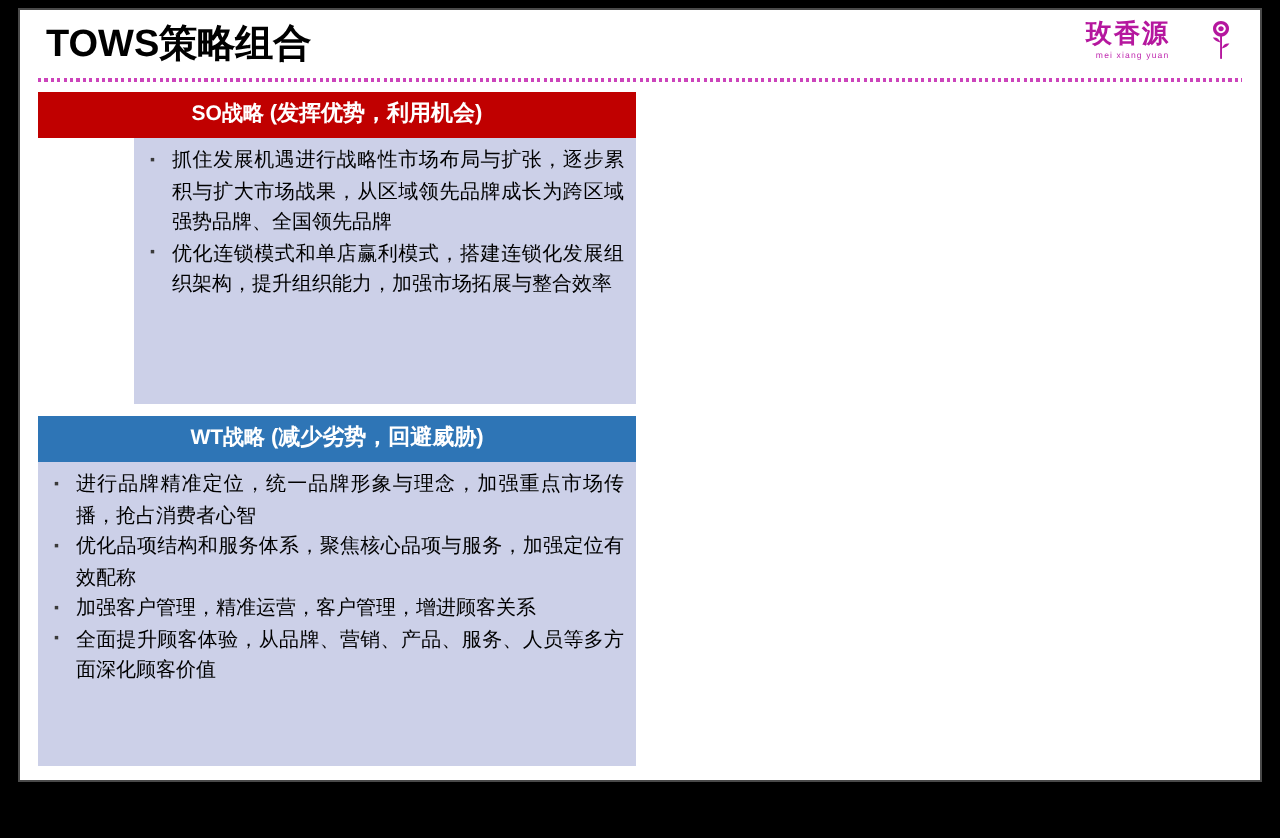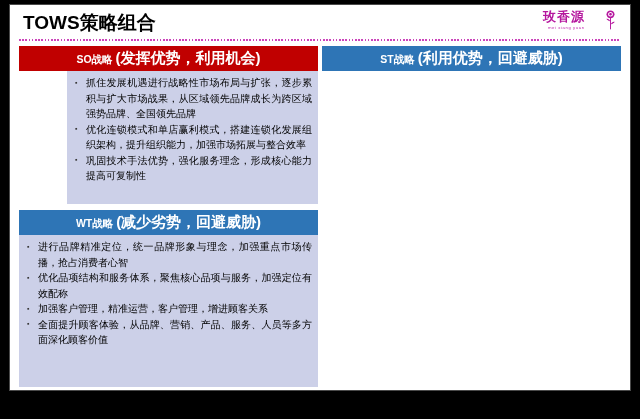--- a/index.html
+++ b/index.html
@@ -113,21 +113,21 @@
     color: #ffffff;
     font-size: 10.5px;
     font-weight: bold;
     padding: 5px 2px 5px 2px;
     line-height: 13px;
     white-space: nowrap;
     overflow: hidden;
   }
   .quad-header .paren {
     font-weight: bold;
-    font-size: 15px;
+    font-size: 11px;
   }
   .quad-header.red { background: #c00000; }
   .quad-header.blue { background: #2e75b6; }
 
   .quad-body {
     background: #ccd0e8;
     padding: 4px 6px 5px 3px;
     flex: 1 1 auto;
     box-sizing: border-box;
   }
@@ -192,31 +192,26 @@
 
       <div class="quad">
         <div class="quad-header red">
           <span>SO战略</span>
           <span class="paren">(发挥优势，利用机会)</span>
         </div>
         <div class="quad-body tall-top">
           <ul class="bullets">
             <li>抓住发展机遇进行战略性市场布局与扩张，逐步累积与扩大市场战果，从区域领先品牌成长为跨区域强势品牌、全国领先品牌</li>
             <li>优化连锁模式和单店赢利模式，搭建连锁化发展组织架构，提升组织能力，加强市场拓展与整合效率</li>
-            <li>巩固技术手法优势，强化服务理念，形成核心能力提高可复制性</li>
           </ul>
         </div>
       </div>
 
 
       <div class="quad">
-        <div class="quad-header blue">
-          <span>ST战略</span>
-          <span class="paren">(利用优势，回避威胁)</span>
-        </div>
       </div>
 
       <div class="quad">
         <div class="quad-header blue">
           <span>WT战略</span>
           <span class="paren">(减少劣势，回避威胁)</span>
         </div>
         <div class="quad-body tall-bottom">
           <ul class="bullets">
             <li>进行品牌精准定位，统一品牌形象与理念，加强重点市场传播，抢占消费者心智</li>

